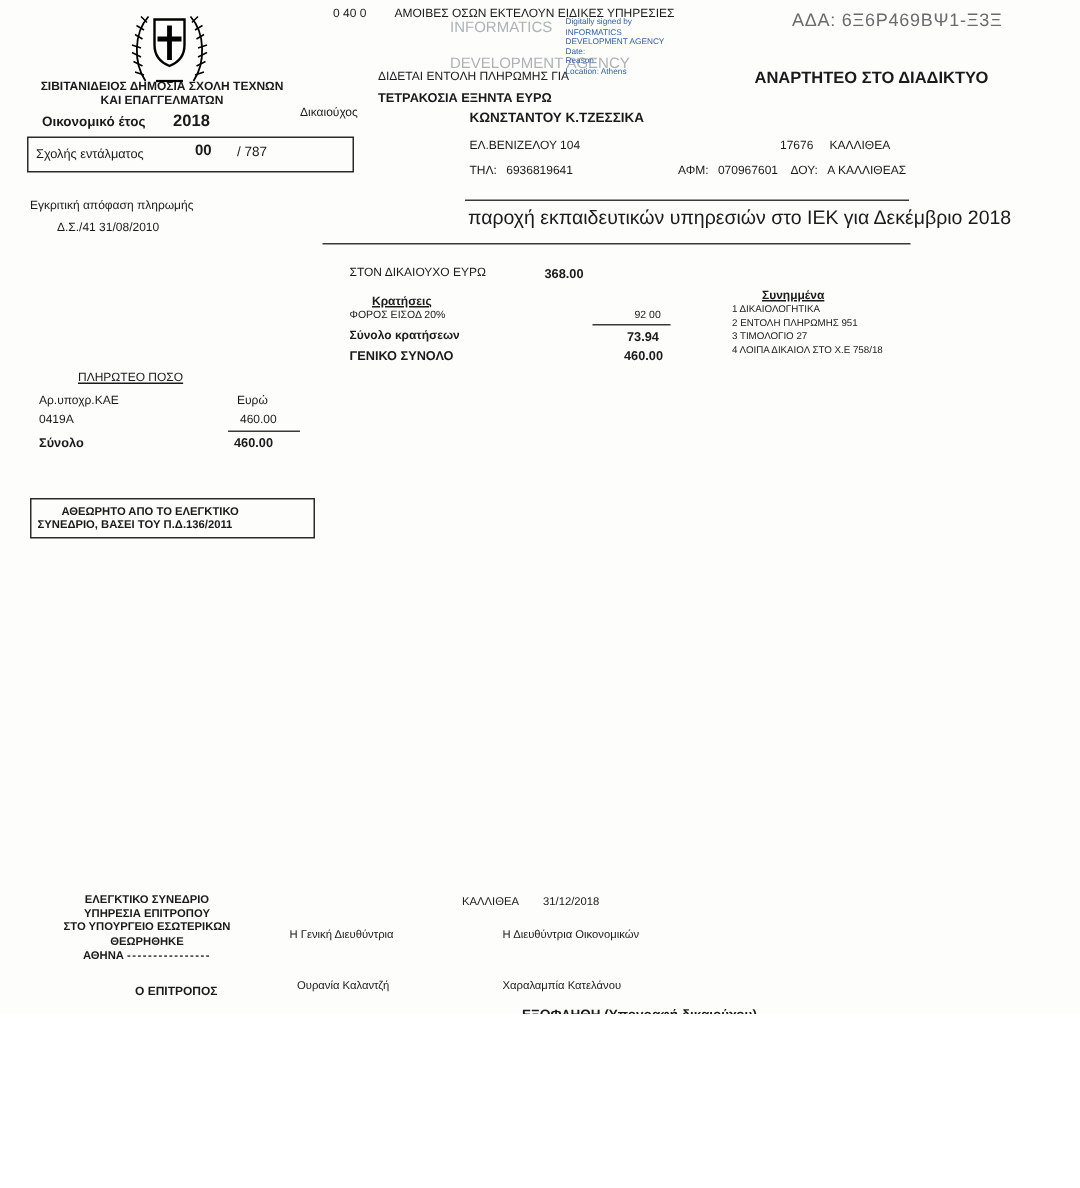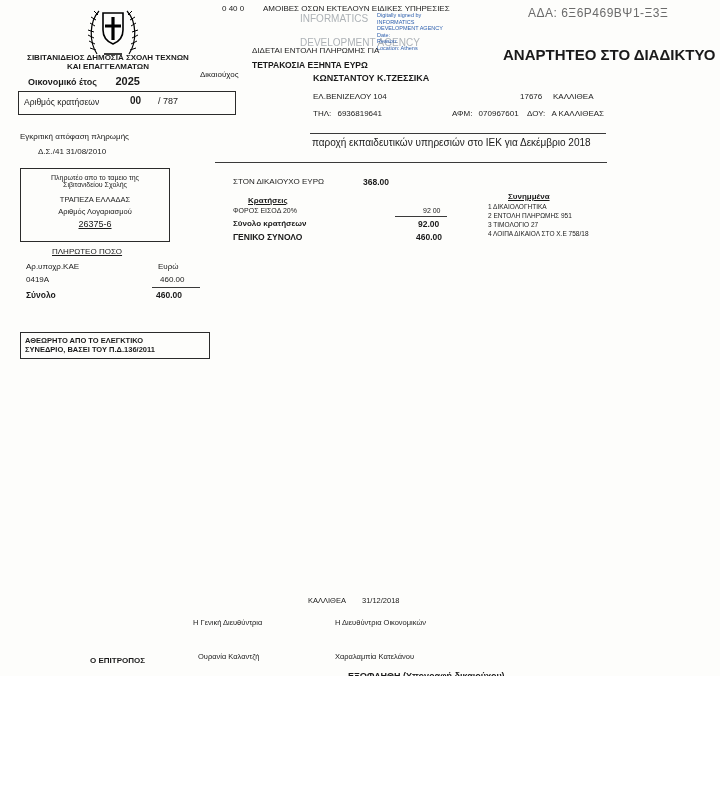--- a/index.html
+++ b/index.html
@@ -47,35 +47,35 @@
   <div class="abs blue tiny stack" style="left:377px;top:12px;">
     <div>Digitally signed by</div>
     <div>INFORMATICS</div>
     <div>DEVELOPMENT AGENCY</div>
     <div>Date:</div>
     <div>Reason:</div>
     <div>Location: Athens</div>
   </div>
 
   <div class="abs" style="left:252px;top:46px;font-size:8px;">ΔΙΔΕΤΑΙ ΕΝΤΟΛΗ ΠΛΗΡΩΜΗΣ ΓΙΑ</div>
-  <div class="abs b" style="left:503px;top:46px;font-size:15px;">ΑΝΑΡΤΗΤΕΟ ΣΤΟ ΔΙΑΔΙΚΤΥΟ</div>
+  <div class="abs b" style="left:503px;top:46px;font-size:11px;">ΑΝΑΡΤΗΤΕΟ ΣΤΟ ΔΙΑΔΙΚΤΥΟ</div>
   <div class="abs b" style="left:252px;top:60px;font-size:8.5px;">ΤΕΤΡΑΚΟΣΙΑ ΕΞΗΝΤΑ ΕΥΡΩ</div>
 
   <div class="abs b c" style="left:10px;top:53px;width:196px;font-size:8px;white-space:nowrap;">ΣΙΒΙΤΑΝΙΔΕΙΟΣ ΔΗΜΟΣΙΑ ΣΧΟΛΗ ΤΕΧΝΩΝ</div>
   <div class="abs b c" style="left:10px;top:62px;width:196px;font-size:8px;">ΚΑΙ ΕΠΑΓΓΕΛΜΑΤΩΝ</div>
   <div class="abs" style="left:28px;top:71px;">
     <span class="b" style="font-size:9px;">Οικονομικό έτος</span>
-    <span class="b" style="font-size:11px;margin-left:14px;">2025</span>
+    <span class="b" style="font-size:11px;margin-left:14px;">2018</span>
   </div>
 
   <div class="abs" style="left:200px;top:70px;font-size:8px;">Δικαιούχος</div>
   <div class="abs b" style="left:313px;top:73px;font-size:9px;">ΚΩΝΣΤΑΝΤΟΥ Κ.ΤΖΕΣΣΙΚΑ</div>
 
   <div class="box" style="left:18px;top:91px;width:216px;height:22px;"></div>
-  <div class="abs" style="left:24px;top:97px;font-size:8.5px;">Αριθμός κρατήσεων</div>
+  <div class="abs" style="left:24px;top:97px;font-size:8.5px;">Σχολής εντάλματος</div>
   <div class="abs b" style="left:130px;top:95px;font-size:10px;">00</div>
   <div class="abs" style="left:158px;top:96px;font-size:9px;">/ 787</div>
 
   <div class="abs" style="left:313px;top:92px;font-size:8px;">ΕΛ.ΒΕΝΙΖΕΛΟΥ 104</div>
   <div class="abs" style="left:520px;top:92px;font-size:8px;">17676</div>
   <div class="abs" style="left:553px;top:92px;font-size:8px;">ΚΑΛΛΙΘΕΑ</div>
 
   <div class="abs" style="left:313px;top:109px;font-size:8px;">
     <span>ΤΗΛ:</span>
     <span style="margin-left:4px;">6936819641</span>
@@ -86,40 +86,33 @@
   </div>
   <div class="abs" style="left:527px;top:109px;font-size:8px;">
     <span>ΔΟΥ:</span>
     <span style="margin-left:4px;">Α ΚΑΛΛΙΘΕΑΣ</span>
   </div>
 
   <div class="abs" style="left:20px;top:132px;font-size:8px;">Εγκριτική απόφαση πληρωμής</div>
   <div class="abs" style="left:38px;top:147px;font-size:8px;">Δ.Σ./41 31/08/2010</div>
 
   <div class="line" style="left:310px;top:133px;width:296px;"></div>
-  <div class="abs" style="left:312px;top:137px;font-size:10px;">παροχή εκπαιδευτικών υπηρεσιών στο ΙΕΚ για Δεκέμβριο 2018</div>
+  <div class="abs" style="left:312px;top:137px;font-size:13px;">παροχή εκπαιδευτικών υπηρεσιών στο ΙΕΚ για Δεκέμβριο 2018</div>
   <div class="line" style="left:215px;top:162px;width:392px;"></div>
 
-  <div class="box c stack" style="left:20px;top:168px;width:150px;height:74px;padding-top:5px;box-sizing:border-box;">
-    <div style="font-size:7px;">Πληρωτέο απο το ταμειο της</div>
-    <div style="font-size:7px;">Σιβιτανιδείου Σχολής</div>
-    <div style="font-size:7.5px;margin-top:7px;">ΤΡΑΠΕΖΑ ΕΛΛΑΔΑΣ</div>
-    <div style="font-size:7.5px;margin-top:3px;">Αριθμός Λογαριασμού</div>
-    <div class="u" style="font-size:9px;margin-top:3px;">26375-6</div>
-  </div>
 
   <div class="abs" style="left:233px;top:177px;font-size:8px;">ΣΤΟΝ ΔΙΚΑΙΟΥΧΟ ΕΥΡΩ</div>
   <div class="abs b" style="left:363px;top:177px;font-size:8.5px;">368.00</div>
 
   <div class="abs b u" style="left:248px;top:196px;font-size:8px;">Κρατήσεις</div>
   <div class="abs" style="left:233px;top:207px;font-size:7px;">ΦΟΡΟΣ ΕΙΣΟΔ 20%</div>
   <div class="abs" style="left:423px;top:207px;font-size:7px;">92 00</div>
   <div class="line" style="left:395px;top:216px;width:52px;"></div>
   <div class="abs b" style="left:233px;top:219px;font-size:8px;">Σύνολο κρατήσεων</div>
-  <div class="abs b" style="left:418px;top:219px;font-size:8.5px;">92.00</div>
+  <div class="abs b" style="left:418px;top:219px;font-size:8.5px;">73.94</div>
   <div class="abs b" style="left:233px;top:232px;font-size:8.5px;">ΓΕΝΙΚΟ ΣΥΝΟΛΟ</div>
   <div class="abs b" style="left:416px;top:232px;font-size:8.5px;">460.00</div>
 
   <div class="abs b u" style="left:508px;top:192px;font-size:8px;">Συνημμένα</div>
   <div class="abs stack" style="left:488px;top:202px;font-size:6.5px;line-height:9px;">
     <div>1 ΔΙΚΑΙΟΛΟΓΗΤΙΚΑ</div>
     <div>2 ΕΝΤΟΛΗ ΠΛΗΡΩΜΗΣ 951</div>
     <div>3 ΤΙΜΟΛΟΓΙΟ 27</div>
     <div>4 ΛΟΙΠΑ ΔΙΚΑΙΟΛ ΣΤΟ Χ.Ε 758/18</div>
   </div>
@@ -127,24 +120,34 @@
   <div class="abs u" style="left:52px;top:247px;font-size:8px;">ΠΛΗΡΩΤΕΟ ΠΟΣΟ</div>
   <div class="abs" style="left:26px;top:262px;font-size:8px;">Αρ.υποχρ.ΚΑΕ</div>
   <div class="abs" style="left:158px;top:262px;font-size:8px;">Ευρώ</div>
   <div class="abs" style="left:26px;top:275px;font-size:8px;">0419Α</div>
   <div class="abs" style="left:160px;top:275px;font-size:8px;">460.00</div>
   <div class="line" style="left:152px;top:287px;width:48px;"></div>
   <div class="abs b" style="left:26px;top:290px;font-size:8.5px;">Σύνολο</div>
   <div class="abs b" style="left:156px;top:290px;font-size:8.5px;">460.00</div>
 
   <div class="box stack" style="left:20px;top:332px;width:190px;height:27px;padding:3px 4px;box-sizing:border-box;">
-    <div class="b" style="font-size:7.5px;">ΑΘΕΩΡΗΤΟ ΑΠΟ ΤΟ ΕΛΕΓΚΤΙΚΟ</div>
+    <div class="b" style="font-size:7.5px;margin-left:16px;">ΑΘΕΩΡΗΤΟ ΑΠΟ ΤΟ ΕΛΕΓΚΤΙΚΟ</div>
     <div class="b" style="font-size:7.5px;">ΣΥΝΕΔΡΙΟ, ΒΑΣΕΙ ΤΟΥ Π.Δ.136/2011</div>
   </div>
 
+  <div class="abs c stack b" style="left:18px;top:595px;width:160px;font-size:7.5px;line-height:9.2px;">
+    <div>ΕΛΕΓΚΤΙΚΟ ΣΥΝΕΔΡΙΟ</div>
+    <div>ΥΠΗΡΕΣΙΑ ΕΠΙΤΡΟΠΟΥ</div>
+    <div>ΣΤΟ ΥΠΟΥΡΓΕΙΟ ΕΣΩΤΕΡΙΚΩΝ</div>
+    <div>ΘΕΩΡΗΘΗΚΕ</div>
+    <div>
+      <span>ΑΘΗΝΑ</span>
+      <span style="letter-spacing:1px;">----------------</span>
+    </div>
+  </div>
   <div class="abs b" style="left:58px;top:656px;font-size:8px;margin-left:32px;">Ο ΕΠΙΤΡΟΠΟΣ</div>
 
   <div class="abs" style="left:308px;top:596px;font-size:7.5px;">ΚΑΛΛΙΘΕΑ</div>
   <div class="abs" style="left:362px;top:596px;font-size:7.5px;">31/12/2018</div>
 
   <div class="abs" style="left:193px;top:618px;font-size:7.5px;">Η Γενική Διευθύντρια</div>
   <div class="abs" style="left:335px;top:618px;font-size:7.5px;">Η Διευθύντρια Οικονομικών</div>
   <div class="abs" style="left:198px;top:652px;font-size:7.5px;text-align:center;">Ουρανία Καλαντζή</div>
   <div class="abs" style="left:335px;top:652px;font-size:7.5px;">Χαραλαμπία Κατελάνου</div>
 

